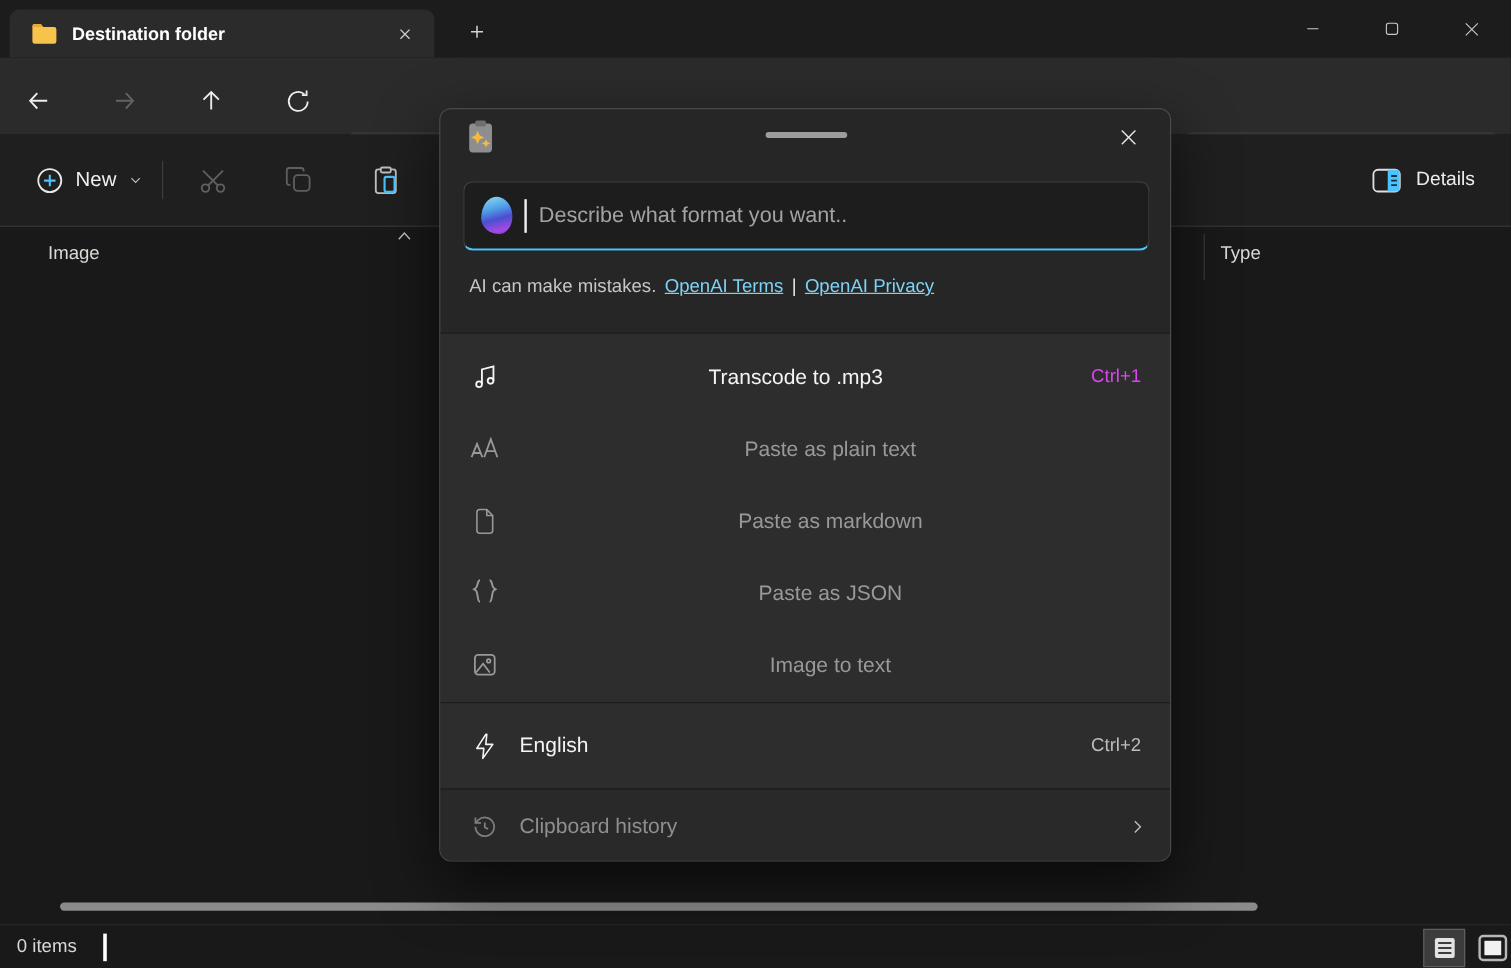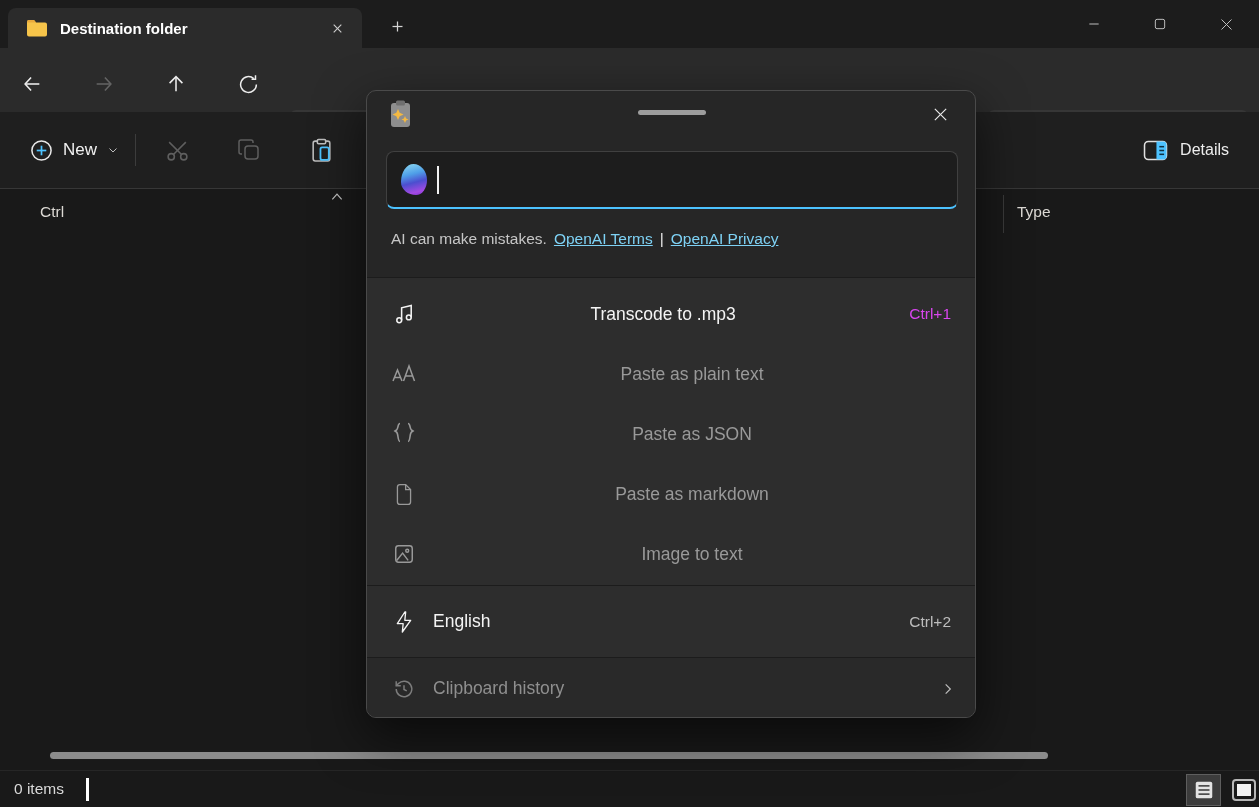--- a/index.html
+++ b/index.html
@@ -267,21 +267,21 @@
           <line x1="17" y1="11" x2="22" y2="11" stroke="#103040" stroke-width="1.6"></line>
           <line x1="17" y1="15" x2="22" y2="15" stroke="#103040" stroke-width="1.6"></line>
         </svg>
     </span>
     <span>Details</span>
   </div>
 </div>
 
 <div class="filearea">
   <div class="colheaders">
-    <span class="col-name">Ctrl</span>
+    <span class="col-name">Image</span>
     <span class="sort-caret">
       <svg width="14" height="9" viewBox="0 0 24 14" fill="none" stroke="currentColor" stroke-width="2">
           <polyline points="4 12 12 3 20 12"></polyline>
         </svg>
     </span>
     <span class="col-divider"></span>
     <span class="col-type">Type</span>
   </div>
 </div>
 
@@ -318,20 +318,21 @@
   <span class="dlg-close">
     <svg width="17" height="17" viewBox="0 0 24 24" fill="none" stroke="currentColor" stroke-width="1.6">
         <line x1="4" y1="4" x2="20" y2="20"></line>
         <line x1="20" y1="4" x2="4" y2="20"></line>
       </svg>
   </span>
 
   <div class="dlg-input">
     <span class="ai-blob"></span>
     <span class="caret"></span>
+    <input type="text" placeholder="Describe what format you want.." style="">
   </div>
 
   <div class="dlg-disclaimer">
     <span>AI can make mistakes.</span>
     <a href="#">OpenAI Terms</a>
     <span class="pipe">|</span>
     <a href="#">OpenAI Privacy</a>
   </div>
 
   <div class="dlg-list">
@@ -350,35 +351,35 @@
       <span class="ricon">
         <svg width="26" height="20" viewBox="0 0 26 20" fill="none" stroke="currentColor" stroke-width="1.5">
             <path d="M2 17 L6.5 6 L11 17 M3.6 13.5 h5.8"></path>
             <path d="M12.5 17 L18 2 L23.5 17 M14.5 12 h7"></path>
           </svg>
       </span>
       <span class="rlabel">Paste as plain text</span>
     </div>
     <div class="dlg-row dim">
       <span class="ricon">
+        <svg width="20" height="23" viewBox="0 0 24 28" fill="none" stroke="currentColor" stroke-width="1.6">
+            <path d="M14 2H7a3 3 0 0 0-3 3v18a3 3 0 0 0 3 3h10a3 3 0 0 0 3-3V8Z"></path>
+            <polyline points="14 2 14 8 20 8"></polyline>
+          </svg>
+      </span>
+      <span class="rlabel">Paste as markdown</span>
+    </div>
+    <div class="dlg-row dim">
+      <span class="ricon">
         <svg width="24" height="24" viewBox="0 0 24 24" fill="none" stroke="currentColor" stroke-width="1.6">
             <path d="M8 3 C5.5 3 6.5 8 4.5 9.5 L3 10.5 L4.5 11.5 C6.5 13 5.5 21 8 21" transform="translate(0,-1.5)"></path>
             <path d="M16 3 C18.5 3 17.5 8 19.5 9.5 L21 10.5 L19.5 11.5 C17.5 13 18.5 21 16 21" transform="translate(0,-1.5)"></path>
           </svg>
       </span>
       <span class="rlabel">Paste as JSON</span>
-    </div>
-    <div class="dlg-row dim">
-      <span class="ricon">
-        <svg width="20" height="23" viewBox="0 0 24 28" fill="none" stroke="currentColor" stroke-width="1.6">
-            <path d="M14 2H7a3 3 0 0 0-3 3v18a3 3 0 0 0 3 3h10a3 3 0 0 0 3-3V8Z"></path>
-            <polyline points="14 2 14 8 20 8"></polyline>
-          </svg>
-      </span>
-      <span class="rlabel">Paste as markdown</span>
     </div>
     <div class="dlg-row dim">
       <span class="ricon">
         <svg width="22" height="22" viewBox="0 0 24 24" fill="none" stroke="currentColor" stroke-width="1.6">
             <rect x="3" y="3" width="18" height="18" rx="3"></rect>
             <circle cx="15.5" cy="8.5" r="1.6"></circle>
             <path d="M4 19 l6.5-8 6 8"></path>
           </svg>
       </span>
       <span class="rlabel">Image to text</span>

